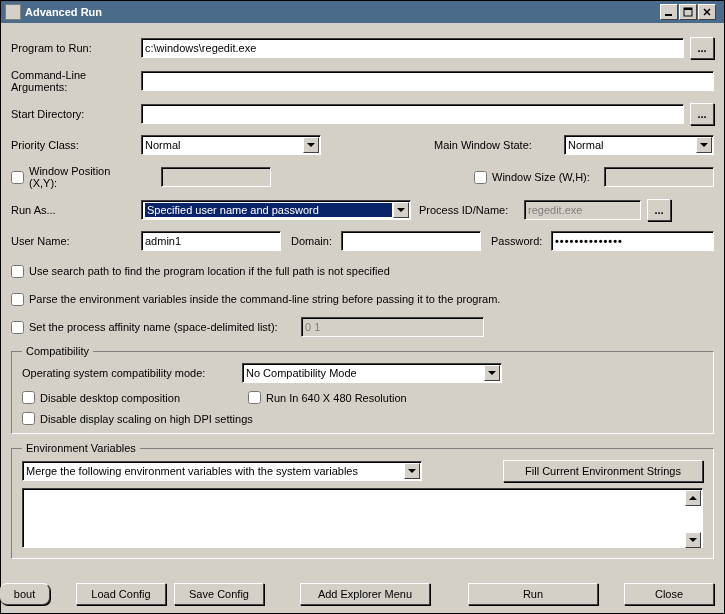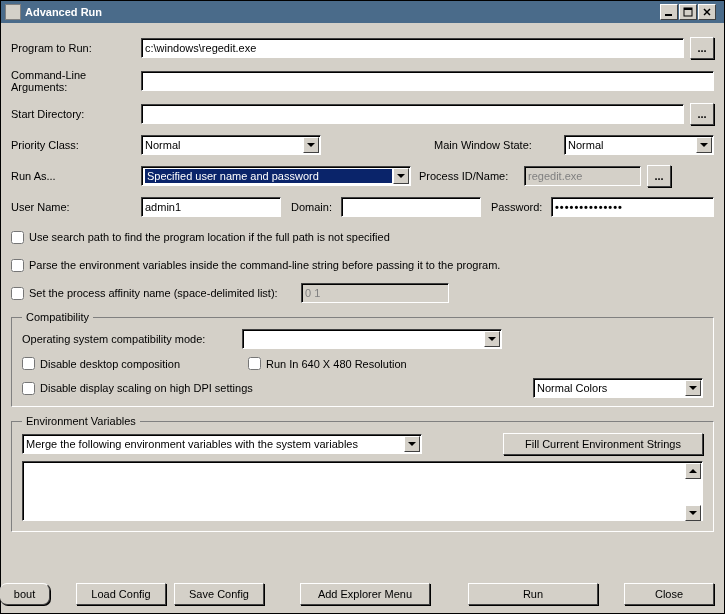--- a/index.html
+++ b/index.html
@@ -244,20 +244,33 @@
         <span class="sel-arrow"></span>
       </div>
       <span style="flex:1"></span>
       <span class="lbl mid" style="width:130px;">Main Window State:</span>
       <div class="select" style="width:150px;">
         <span class="sel-text">Normal</span>
         <span class="sel-arrow"></span>
       </div>
     </div>
 
+    <div class="row">
+      <label class="chk" style="width:130px;">
+        <input type="checkbox" style="">
+        <span>Window Position (X,Y):</span>
+      </label>
+      <input type="text" disabled="" style="width: 110px; margin-left: 20px;" value="">
+      <span style="flex:1"></span>
+      <label class="chk" style="width:130px;">
+        <input type="checkbox" style="">
+        <span>Window Size (W,H):</span>
+      </label>
+      <input type="text" disabled="" style="width: 110px;" value="">
+    </div>
 
     <div class="row">
       <span class="lbl">Run As...</span>
       <div class="select highlighted" style="width:270px;">
         <span class="sel-text">Specified user name and password</span>
         <span class="sel-arrow"></span>
       </div>
       <span style="width:8px;"></span>
       <span class="lbl mid2" style="width:105px;">Process ID/Name:</span>
       <input type="text" disabled="" class="placeholder-disabled" style="width: 117px; margin-right: 6px;" placeholder="regedit.exe">
@@ -285,51 +298,48 @@
       <label class="chk">
         <input type="checkbox" style="">
         <span>Parse the environment variables inside the command-line string before passing it to the program.</span>
       </label>
     </div>
     <div class="row tight">
       <label class="chk" style="width:290px;">
         <input type="checkbox" style="">
         <span>Set the process affinity name (space-delimited list):</span>
       </label>
-      <input type="text" disabled="" style="width: 148px;" value="0 1">
+      <input type="text" disabled="" style="width: 183px;" value="0 1">
     </div>
 
     <fieldset class="group">
       <legend>Compatibility</legend>
       <div class="row" style="margin-bottom:4px;">
         <span style="width:220px;">Operating system compatibility mode:</span>
         <div class="select" style="width:260px;">
+          <span class="sel-text">No Compatibility Mode</span>
           <span class="sel-arrow"></span>
         </div>
       </div>
       <div class="compat-row">
         <label class="chk" style="width:200px;">
           <input type="checkbox" style="">
           <span>Disable desktop composition</span>
         </label>
         <label class="chk">
           <input type="checkbox" style="">
           <span>Run In 640 X 480 Resolution</span>
         </label>
       </div>
       <div class="compat-row">
         <label class="chk" style="width:320px;">
           <input type="checkbox" style="">
           <span>Disable display scaling on high DPI settings</span>
         </label>
         <span style="flex:1"></span>
-        <div class="select" style="width:170px;">
-          <span class="sel-text">Normal Colors</span>
-          <span class="sel-arrow"></span>
-        </div>
       </div>
     </fieldset>
 
     <fieldset class="group">
       <legend>Environment Variables</legend>
       <div class="row" style="margin-bottom:6px;">
         <div class="select" style="width:400px;">
           <span class="sel-text">Merge the following environment variables with the system variables</span>
           <span class="sel-arrow"></span>
         </div>

